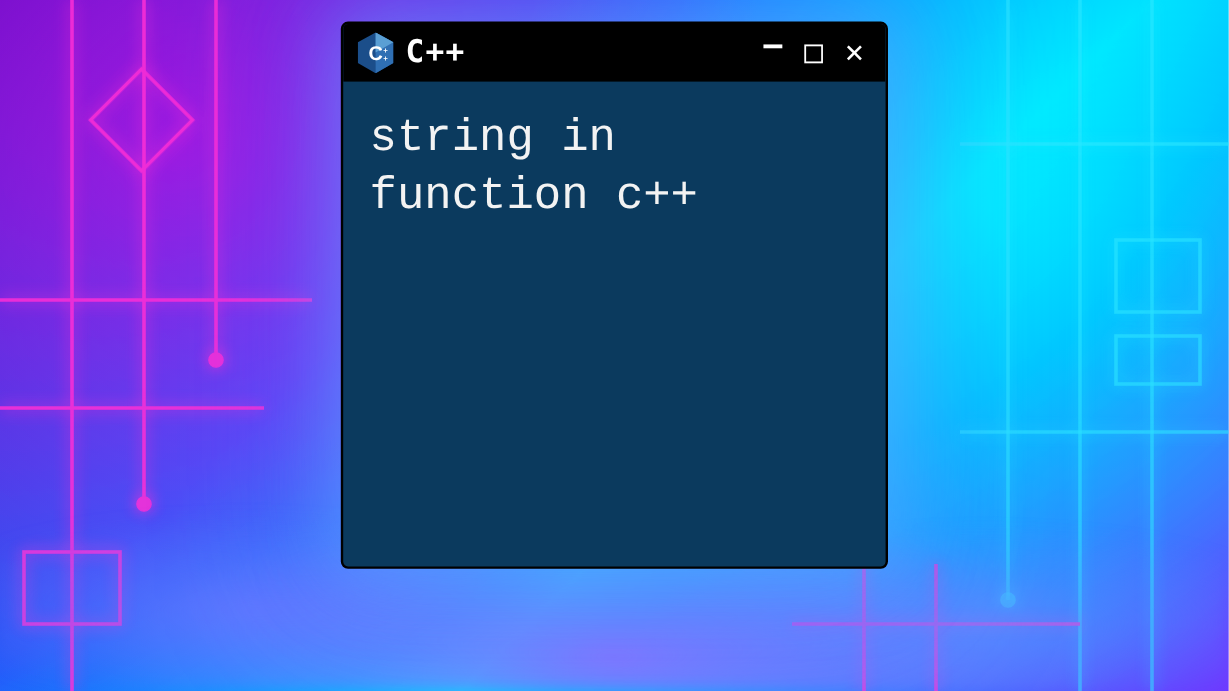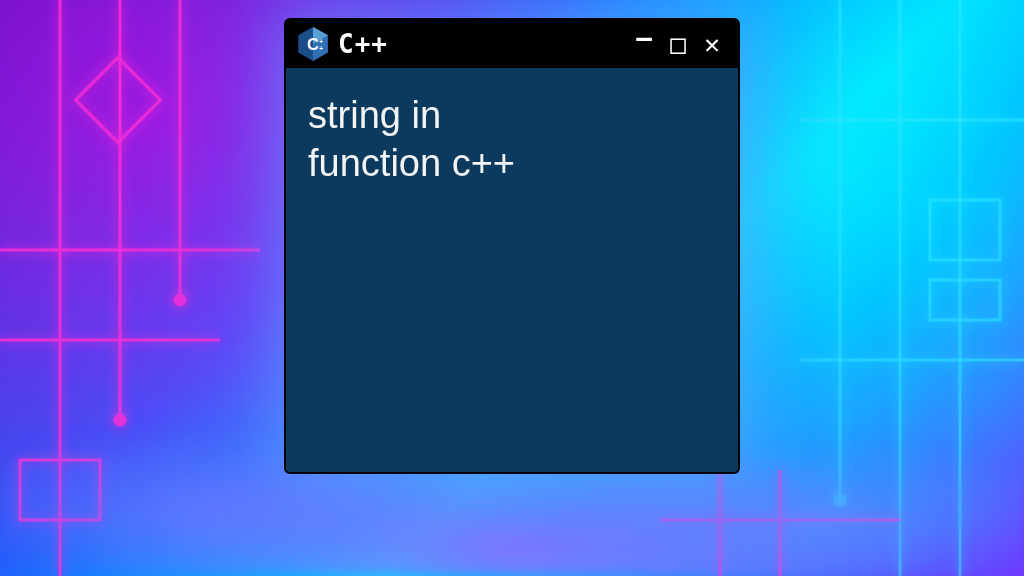--- a/index.html
+++ b/index.html
@@ -76,21 +76,21 @@
   }
   .win-controls .minimize { transform: translateY(-6px); }
   .cpp-icon {
     width: 30px; height: 34px; flex: 0 0 auto;
   }
 
   .content {
     flex: 1;
     padding: 24px 22px;
     color: #f3f3f3;
-    font-family: Liberation Sans, sans-serif;
+    font-family: Liberation Mono, monospace;
     font-size: 38px;
     line-height: 1.25;
     white-space: pre-line;
   }
 </style>
 </head>
 <body>
 
 <div class="bg"></div>
 <svg class="circuit" viewBox="0 0 1024 576" preserveAspectRatio="none">

